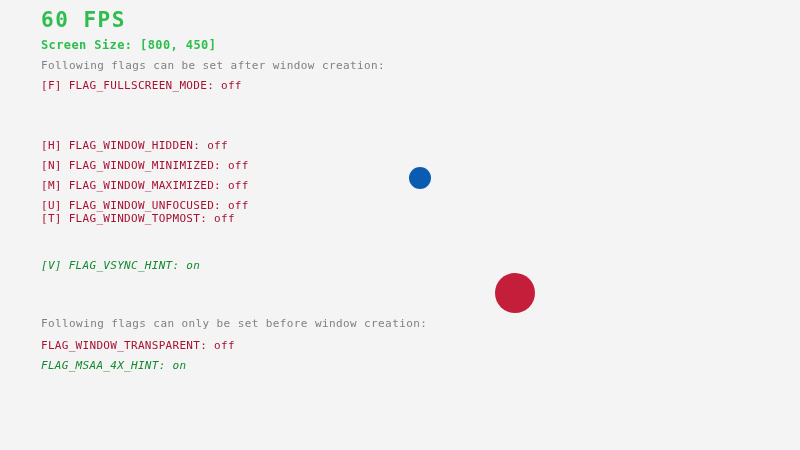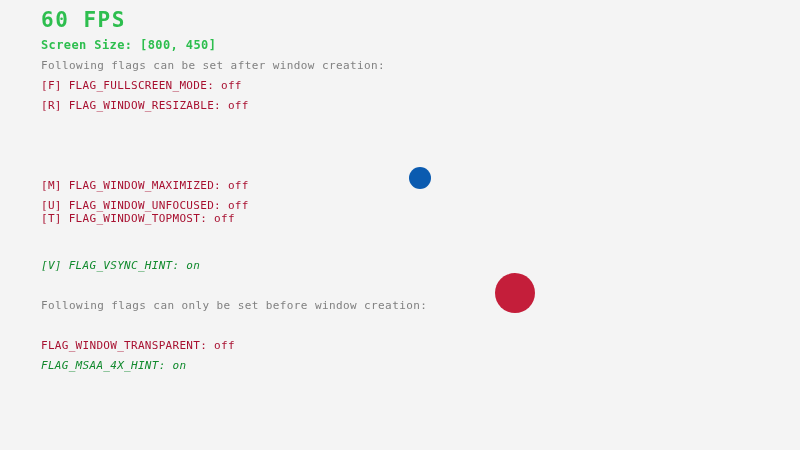--- a/index.html
+++ b/index.html
@@ -63,21 +63,21 @@
   .section-heading {
     font-size: 11px;
     color: #808080;
   }
 
   #heading-after {
     top: 60px;
   }
 
   #heading-before {
-    top: 300px;
+    top: 318px;
   }
 
   .flag-row {
     font-size: 11px;
     letter-spacing: 0.3px;
   }
 
   .flag-off { color: #a81030; }
   .flag-on  { color: #128a2e; font-style: italic; }
 
@@ -114,24 +114,25 @@
   <div class="hud">
 
     <div class="line" id="fps-counter">60 FPS</div>
 
     <div class="line" id="screen-size-label">Screen Size: [800, 450]</div>
 
     <div class="line section-heading" id="heading-after">Following flags can be set after window creation:</div>
 
     <div class="line flag-row flag-off" style="top:80px">[F] FLAG_FULLSCREEN_MODE: off</div>
 
-    <div class="line flag-row flag-off" style="top:100px">[R] FLAG_WINDOW_RESIZABLE: off</div>
 
 
+    <div class="line flag-row flag-off" style="top:140px">[H] FLAG_WINDOW_HIDDEN: off</div>
 
+    <div class="line flag-row flag-off" style="top:160px">[N] FLAG_WINDOW_MINIMIZED: off</div>
 
     <div class="line flag-row flag-off" style="top:180px">[M] FLAG_WINDOW_MAXIMIZED: off</div>
 
     <div class="line flag-row flag-off" style="top:200px">[U] FLAG_WINDOW_UNFOCUSED: off</div>
 
     <div class="line flag-row flag-off" style="top:213px">[T] FLAG_WINDOW_TOPMOST: off</div>
 
 
     <div class="line flag-row flag-on" style="top:260px">[V] FLAG_VSYNC_HINT: on</div>
 

